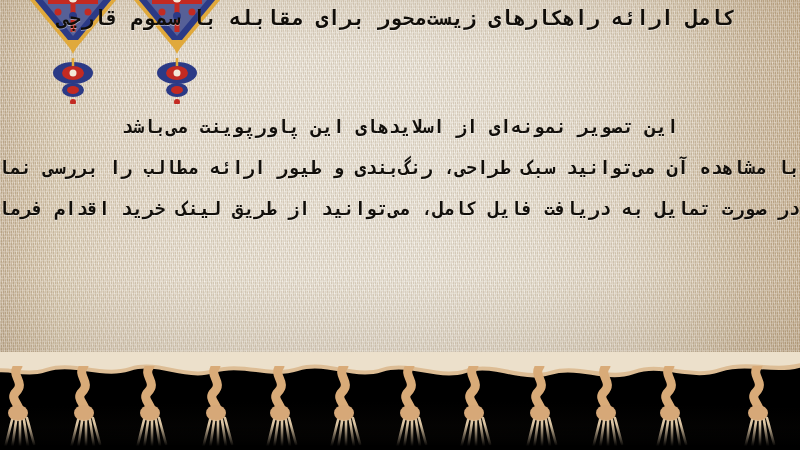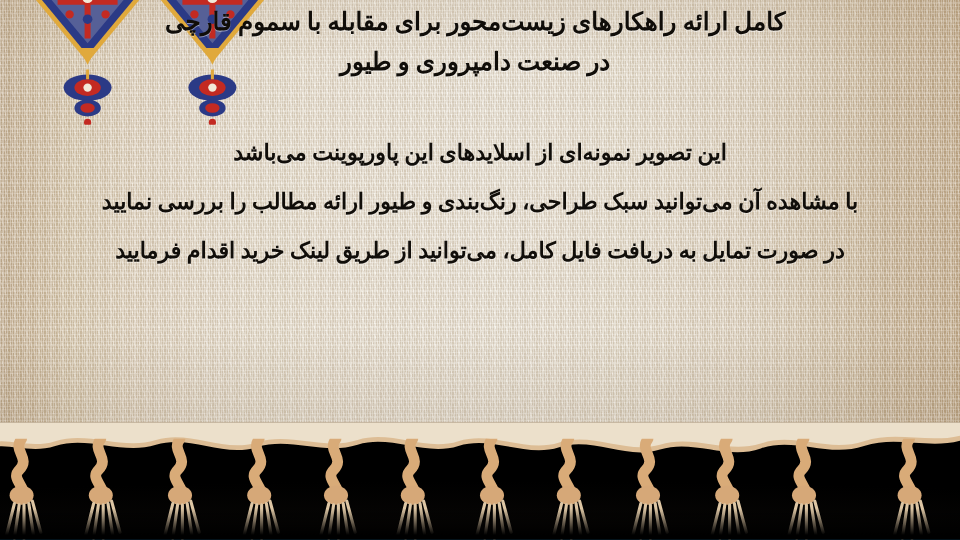--- a/index.html
+++ b/index.html
@@ -7,22 +7,22 @@
   html, body {
     width:800px; height:450px;
     overflow:hidden;
     background:#000;
   }
 
   #slide {
     position:relative;
     width:800px; height:450px;
     overflow:hidden;
-    font-family:Liberation Serif, serif;
-    background:#0369a1;
+    font-family:Liberation Mono, monospace;
+    background:#5eead4;
   }
 
   
   .carpet-field {
     position:absolute;
     left:0; top:0; width:800px; height:384px;
     background:
       
       linear-gradient(90deg,
         #c8b395 0px,
@@ -220,21 +220,20 @@
         <ellipse cx="59" cy="136" rx="6" ry="4" fill="#c32a22"></ellipse>
         <circle cx="59" cy="148" r="3" fill="#c32a22"></circle>
       </g>
     </svg>
   </div>
 
   <div class="text-layer">
 
     <div class="title-block">
       <span class="title-line">کامل ارائه راهکارهای زیست‌محور برای مقابله با سموم قارچی</span>
-      <span class="title-line">در صنعت دامپروری و طیور</span>
     </div>
 
     <div class="body-block">
       <span class="body-line">این تصویر نمونه‌ای از اسلایدهای این پاورپوینت می‌باشد</span>
       <span class="body-line">با مشاهده آن می‌توانید سبک طراحی، رنگ‌بندی و طیور ارائه مطالب را بررسی نمایید</span>
       <span class="body-line">در صورت تمایل به دریافت فایل کامل، می‌توانید از طریق لینک خرید اقدام فرمایید</span>
     </div>
 
   </div>
 

